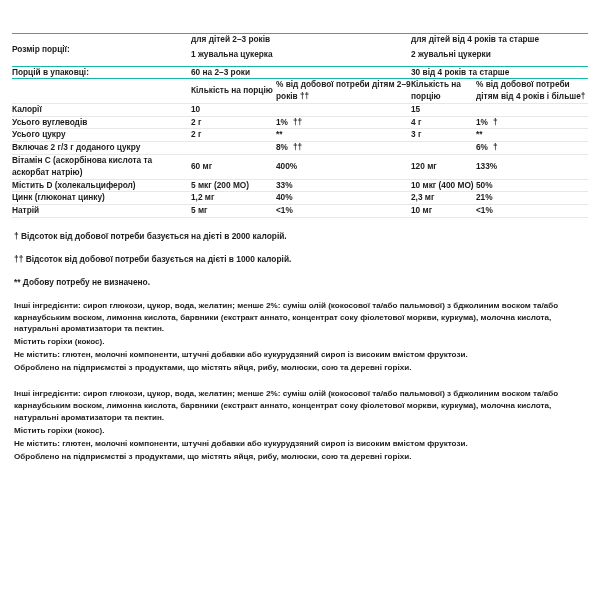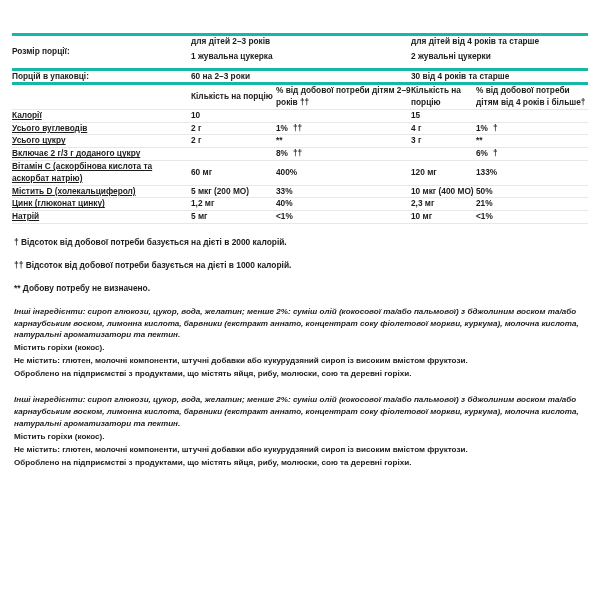--- a/index.html
+++ b/index.html
@@ -40,21 +40,21 @@
     color: #1c1c1c;
   }
 
   
   col.c1 { width: 179px; }
   col.c2 { width:  85px; }
   col.c3 { width: 135px; }
   col.c4 { width:  65px; }
   col.c5 { width: 112px; }
 
-  .rule-top td   { border-top: 3px solid #14b8a6; }
+  .rule-top td   { border-top: 1px solid #14b8a6; }
   .rule-bot td   { border-bottom: 1px solid #e8e8e8; }
 
   
   .serv-row td {
     padding-top: 6px;
     padding-bottom: 6px;
   }
   .serv-row.tight td {
     padding-top: 3px;
     padding-bottom: 5px;
@@ -68,21 +68,21 @@
     padding-bottom: 8px;
     vertical-align: top;
     line-height: 1.45;
   }
 
   
   .data td {
     padding-top: 7px;
     padding-bottom: 7px;
   }
-  .data td.lbl  { padding-right: 8px; text-decoration: underline; }
+  .data td.lbl  { padding-right: 8px; }
 
   
   .footnotes {
     margin-top: 13px;
     padding-left: 2px;
   }
   .footnotes p {
     margin: 0 0 12px 0;
     font-size: 8.4px;
     font-weight: bold;
@@ -95,21 +95,21 @@
     padding-left: 2px;
   }
   .ingblock + .ingblock { margin-top: 14px; }
   .ingblock p {
     margin: 0;
     font-size: 8.1px;
     font-weight: bold;
     line-height: 1.47;
     color: #1c1c1c;
   }
-  .ingblock p.body { margin-bottom: 1px; font-style: italic; }
+  .ingblock p.body { margin-bottom: 1px; }
   .ingblock p.line { margin-bottom: 1px; }
 
   .sp { display: inline-block; width: 5px; }
 </style>
 </head>
 <body>
 
 <div class="page">
 
   <div style="height:33px"></div>

